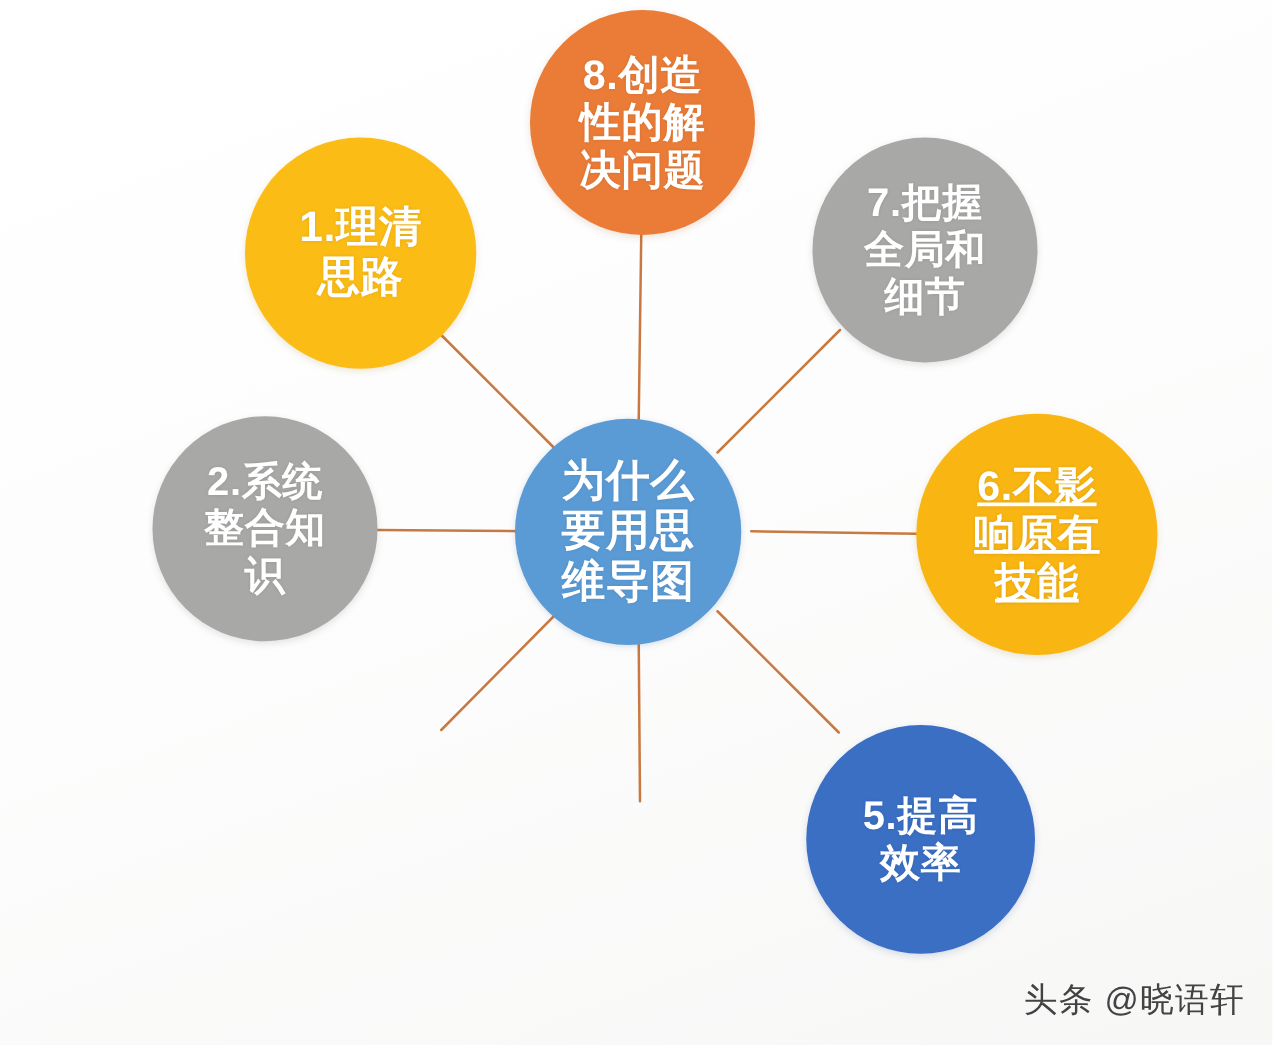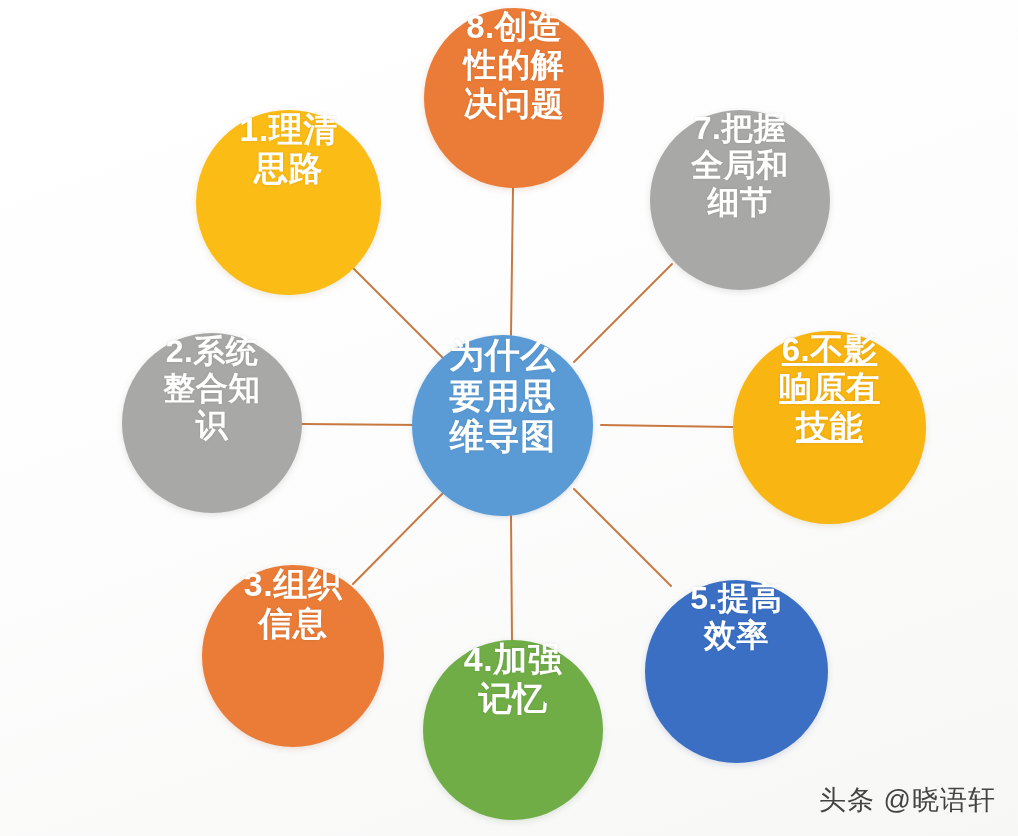--- a/index.html
+++ b/index.html
@@ -29,21 +29,21 @@
     width: 1018px;
     height: 836px;
     pointer-events: none;
   }
 
   
   .node {
     position: absolute;
     border-radius: 50%;
     display: flex;
-    align-items: flex-start;
+    align-items: center;
     justify-content: center;
     text-align: center;
     box-sizing: border-box;
     color: #ffffff;
     font-weight: 700;
     line-height: 1.16;
     letter-spacing: 0.5px;
     text-shadow: 0 0 3px rgba(0,0,0,0.10);
     -webkit-font-smoothing: antialiased;
   }
@@ -166,29 +166,21 @@
     <span class="node-label">1.理清
 思路</span>
   </div>
 
   <div class="node" id="node-2" style="background: rgb(168, 168, 166);">
     <span class="node-label">2.系统
 整合知
 识</span>
   </div>
 
-  <div class="node" id="node-3" style="background: rgb(234, 124, 55);">
-    <span class="node-label">3.组织
-信息</span>
-  </div>
-
-  <div class="node" id="node-4" style="background: rgb(112, 173, 71);">
-    <span class="node-label">4.加强
-记忆</span>
-  </div>
+
 
   <div class="node" id="node-5" style="background: rgb(58, 111, 196);">
     <span class="node-label">5.提高
 效率</span>
   </div>
 
   <div class="node" id="node-6" style="background: rgb(249, 181, 18); text-decoration: underline;">
     <span class="node-label">6.不影
 响原有
 技能</span>

